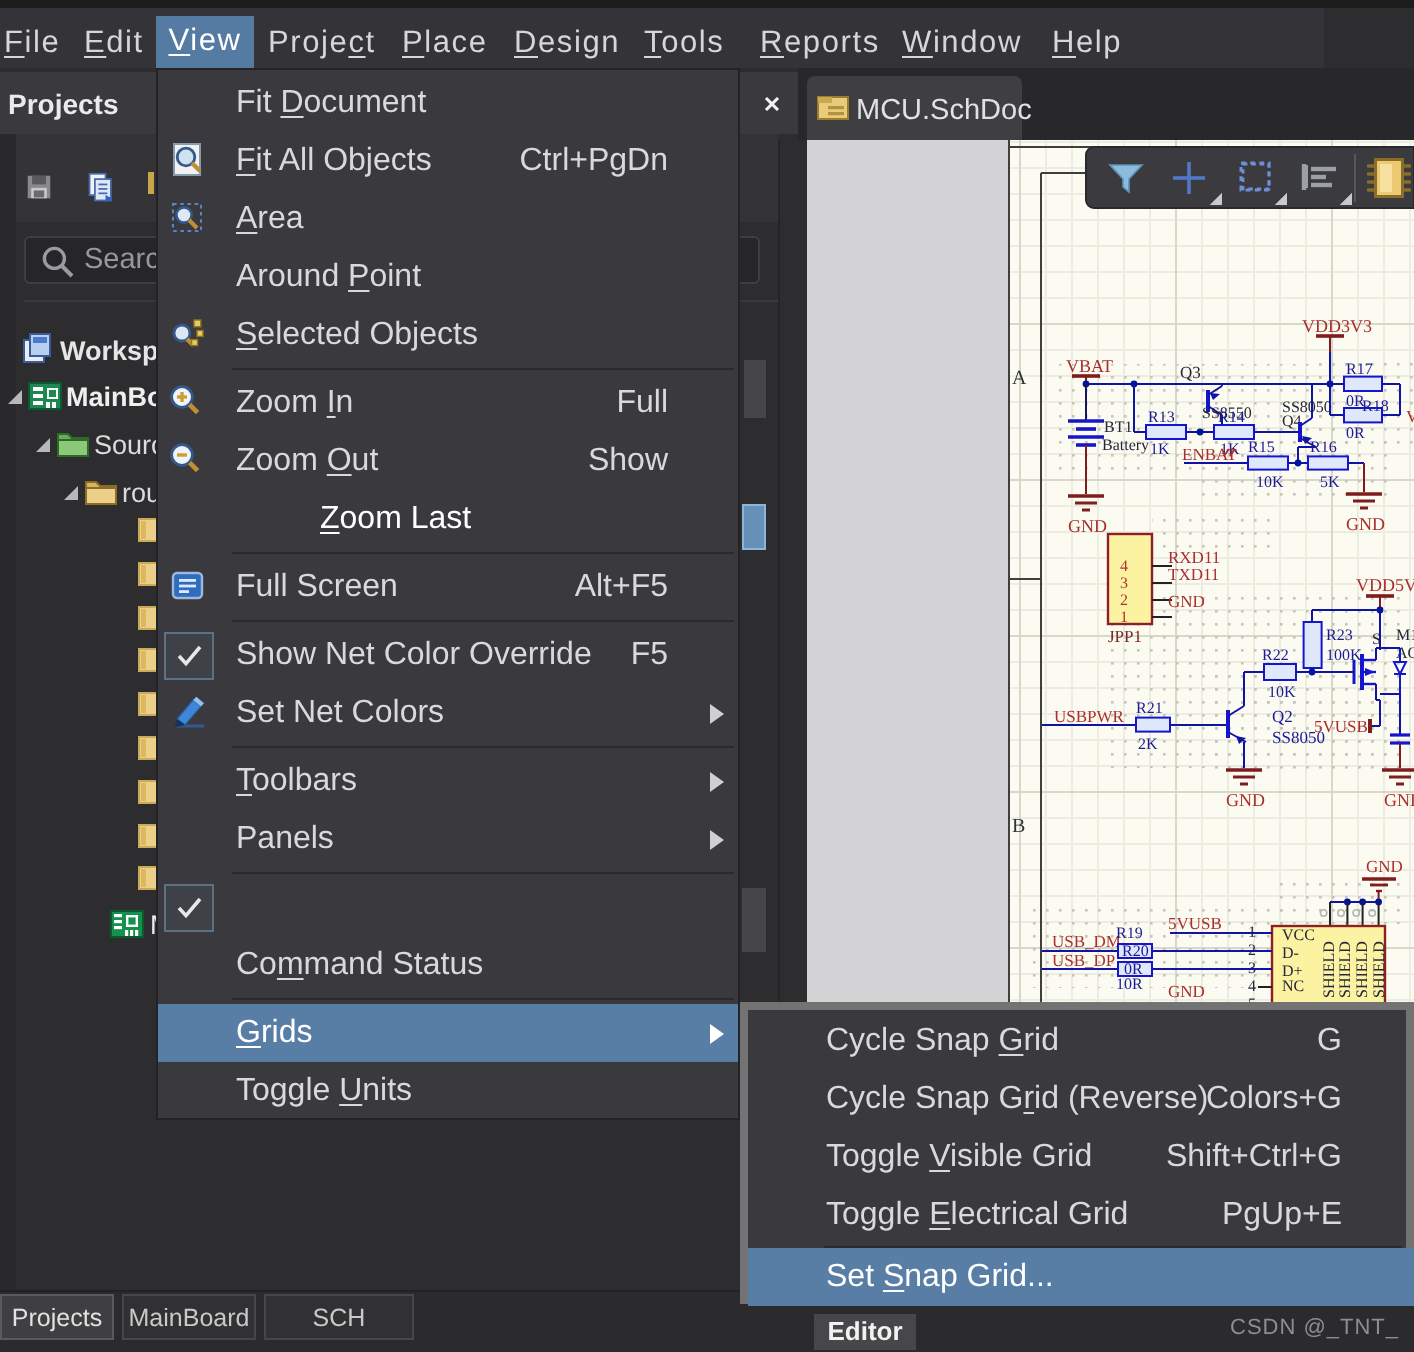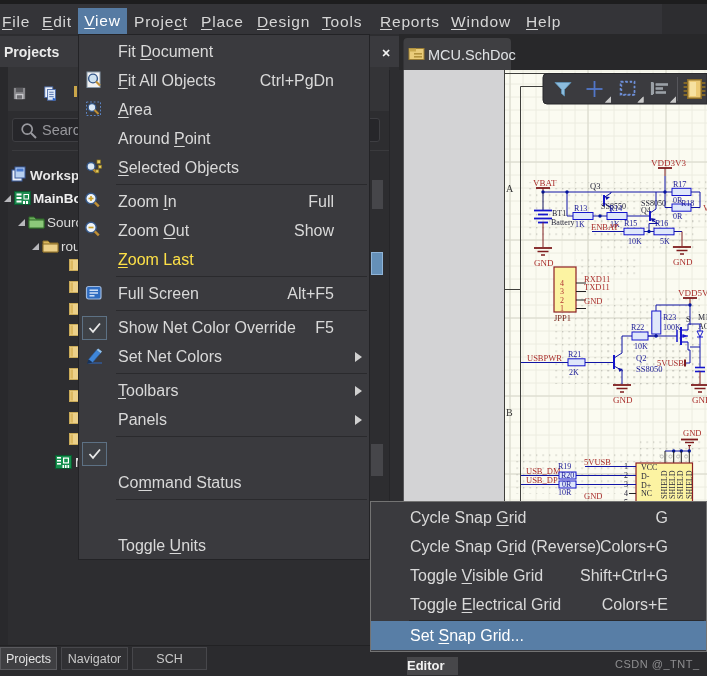--- a/index.html
+++ b/index.html
@@ -30,37 +30,37 @@
         border:1px solid #232326;box-sizing:border-box;z-index:20;
         color:#d9d9d9;font-size:16px;}
   .mi{position:absolute;left:0;width:290px;height:29px;line-height:29px;}
   .mi .lab{position:absolute;left:39px;top:0;white-space:nowrap;}
   .mi .sc{position:absolute;right:35px;top:0;}
   .mi .arr{position:absolute;right:7px;top:9.5px;width:0;height:0;
            border-left:7px solid #d0d0d0;border-top:5px solid transparent;
            border-bottom:5px solid transparent;}
   .msep{position:absolute;left:37px;right:2px;height:1px;background:#2a2a2d;}
   .hl{background:#587ea6;color:#fff;}
-  .dis{color:#fde047;}
+  .dis{color:#ffffff;margin-left:42px;}
   .micon{position:absolute;left:4px;top:2px;}
   
   #submenu{left:370px;top:501px;width:337px;height:151px;background:#3a3a3e;
-           border:1px solid #737373;box-sizing:border-box;z-index:40;
+           border:4px solid #737373;box-sizing:border-box;z-index:40;
            color:#d9d9d9;font-size:16px;}
   .si{position:absolute;left:0;width:335px;height:29px;line-height:29px;}
   .si .lab{position:absolute;left:39px;top:0;white-space:nowrap;}
   .si .sc{position:absolute;right:38px;top:0;}
   
   #status{left:0;top:645px;width:707px;height:31px;background:#2b2b2e;z-index:30;
           border-top:1px solid #222224;box-sizing:border-box;}
   .stab{position:absolute;top:1px;height:23px;line-height:23px;font-size:12.5px;
         color:#c9c9c9;text-align:center;border:1px solid #47474b;
         box-sizing:border-box;background:#313134;}
   #editorbtn{left:407px;top:11px;width:51px;height:18px;background:#47474a;
-             color:#f2f2f2;font-weight:bold;font-size:13px;
+             color:#f2f2f2;font-weight:bold;font-size:13px;text-align:center;
              line-height:18px;}
   #csdn{left:615px;top:12px;font-size:11px;color:#8e8e90;letter-spacing:.5px;}
 </style>
 </head>
 <body>
 <div id="app">
 
   <svg class="abs" style="left:399px;top:34px;z-index:1" width="308" height="642" viewBox="399 34 308 642">
 
     <rect x="399" y="34" width="308" height="36" fill="#28282a"></rect>
@@ -683,20 +683,24 @@
       </div>
   <div class="mi" style="top:404.0px">
         <svg class="micon" style="left:3px;top:3px" width="26" height="24" viewBox="0 0 26 24">
           <rect x="0.5" y="0.5" width="24" height="23" fill="#3e4146" stroke="#5d7184" stroke-width="1"></rect>
           <path d="M7.5 12 l3.5 3.8 L18 7.5" fill="none" stroke="#e8e8e8" stroke-width="1.8"></path>
         </svg>
       </div>
   <div class="mi" style="top:433.0px">
         <span class="lab">Co<u>m</u>mand Status</span>
       </div>
+  <div class="mi hl" style="top:467.0px">
+        <span class="lab"><u>G</u>rids</span>
+        <span class="arr" style="border-left-color:#ffffff"></span>
+      </div>
   <div class="mi" style="top:496.0px">
         <span class="lab">Toggle <u>U</u>nits</span>
       </div>
   <div class="msep" style="top:149.0px"></div>
   <div class="msep" style="top:241.0px"></div>
   <div class="msep" style="top:275.0px"></div>
   <div class="msep" style="top:338.0px"></div>
   <div class="msep" style="top:401.0px"></div>
   <div class="msep" style="top:464.0px"></div>
   </div>
@@ -709,28 +713,28 @@
   <div class="si" style="top:29.5px">
         <span class="lab">Cycle Snap G<u>r</u>id (Reverse)</span>
         <span class="sc">Colors+G</span>
       </div>
   <div class="si" style="top:58.5px">
         <span class="lab">Toggle <u>V</u>isible Grid</span>
         <span class="sc">Shift+Ctrl+G</span>
       </div>
   <div class="si" style="top:87.5px">
         <span class="lab">Toggle <u>E</u>lectrical Grid</span>
-        <span class="sc">Colors+E</span>
+        <span class="sc">PgUp+E</span>
       </div>
   <div class="si hl" style="top:119.0px">
         <span class="lab">Set <u>S</u>nap Grid...</span>
       </div>
   <div class="msep" style="top:117.5px;left:38px;right:2px"></div>
   </div>
 
   <div id="status" class="abs">
     <div class="stab" style="left:0;width:57px;background:#3f3f42;border-color:#5a5a5e;color:#e2e2e2">Projects</div>
-    <div class="stab" style="left:61px;width:67px">Navigator</div>
+    <div class="stab" style="left:61px;width:67px">MainBoard</div>
     <div class="stab" style="left:132px;width:75px">SCH DsnWrk</div>
     <div id="editorbtn" class="abs">Editor</div>
     <div id="csdn" class="abs">CSDN @_TNT_</div>
   </div>
 </div>
 
 </body></html>

